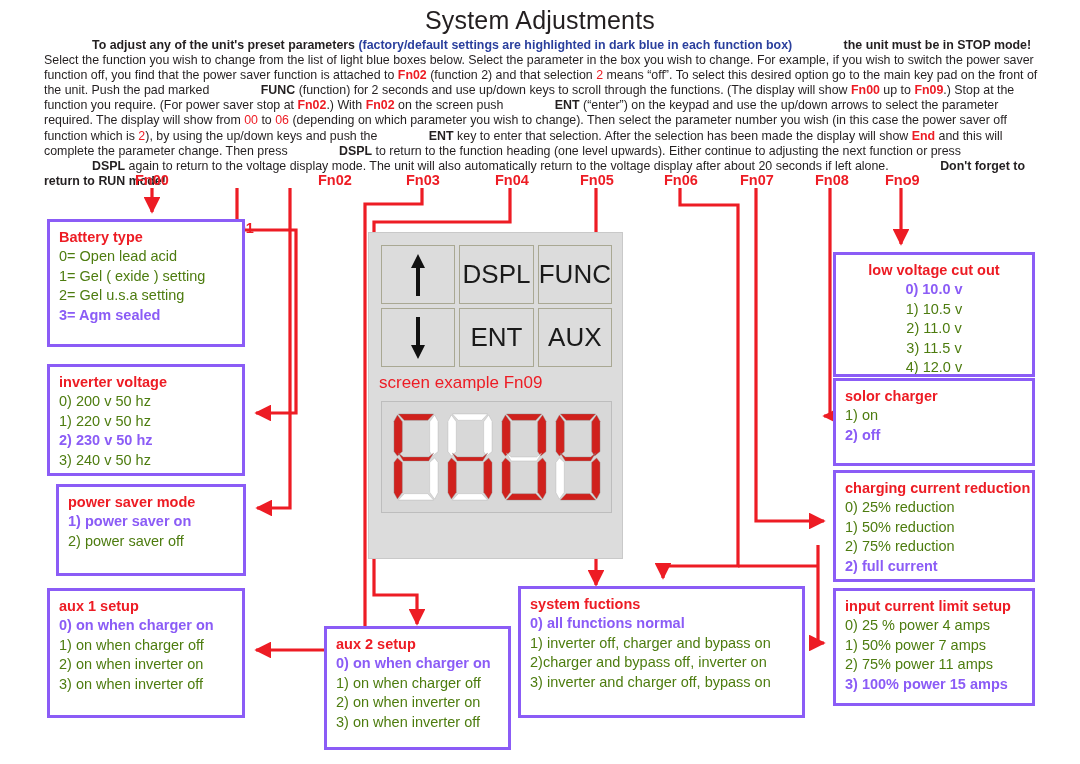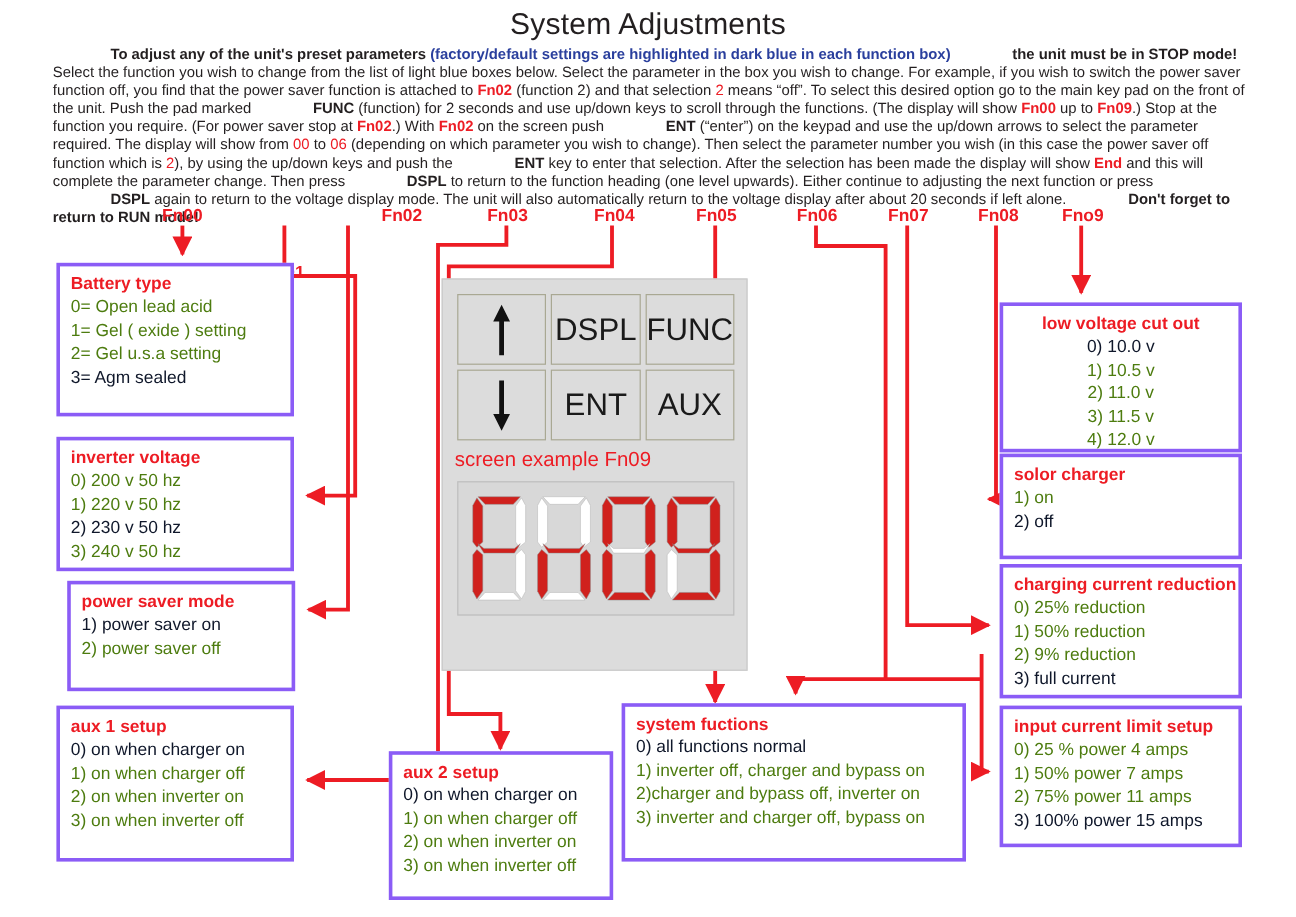--- a/index.html
+++ b/index.html
@@ -77,22 +77,22 @@
     list-style: none;
     margin: 0; padding: 0;
   }
   .fbox li {
     font-size: 14.5px;
     line-height: 19.5px;
     color: #4d7c0f;
     white-space: nowrap;
   }
   .fbox li.def {
-    color: #0f172a;
-    font-weight: normal;
+    color: #8b5cf6;
+    font-weight: bold;
   }
 
   
   #device {
     position: absolute;
     left: 368px; top: 232px;
     width: 255px; height: 327px;
     background: #dcdcdc;
     border: 1px solid #c9c9c9;
     box-sizing: border-box;
@@ -268,22 +268,22 @@
       <ul>
         <li>1) on</li>
         <li class="def">2) off</li>
       </ul>
     </div>
     <div class="fbox" style="left: 833px; top: 470px; width: 202px; height: 112px;">
       <div class="ftitle">charging current reduction</div>
       <ul>
         <li>0) 25% reduction</li>
         <li>1) 50% reduction</li>
-        <li>2) 9% reduction</li>
-        <li class="def">3) full current</li>
+        <li>2) 75% reduction</li>
+        <li class="def">2) full current</li>
       </ul>
     </div>
     <div class="fbox" style="left: 833px; top: 588px; width: 202px; height: 118px;">
       <div class="ftitle">input current limit  setup</div>
       <ul>
         <li>0) 25 % power 4 amps</li>
         <li>1) 50% power 7 amps</li>
         <li>2) 75% power 11 amps</li>
         <li class="def">3) 100% power 15 amps</li>
       </ul>

